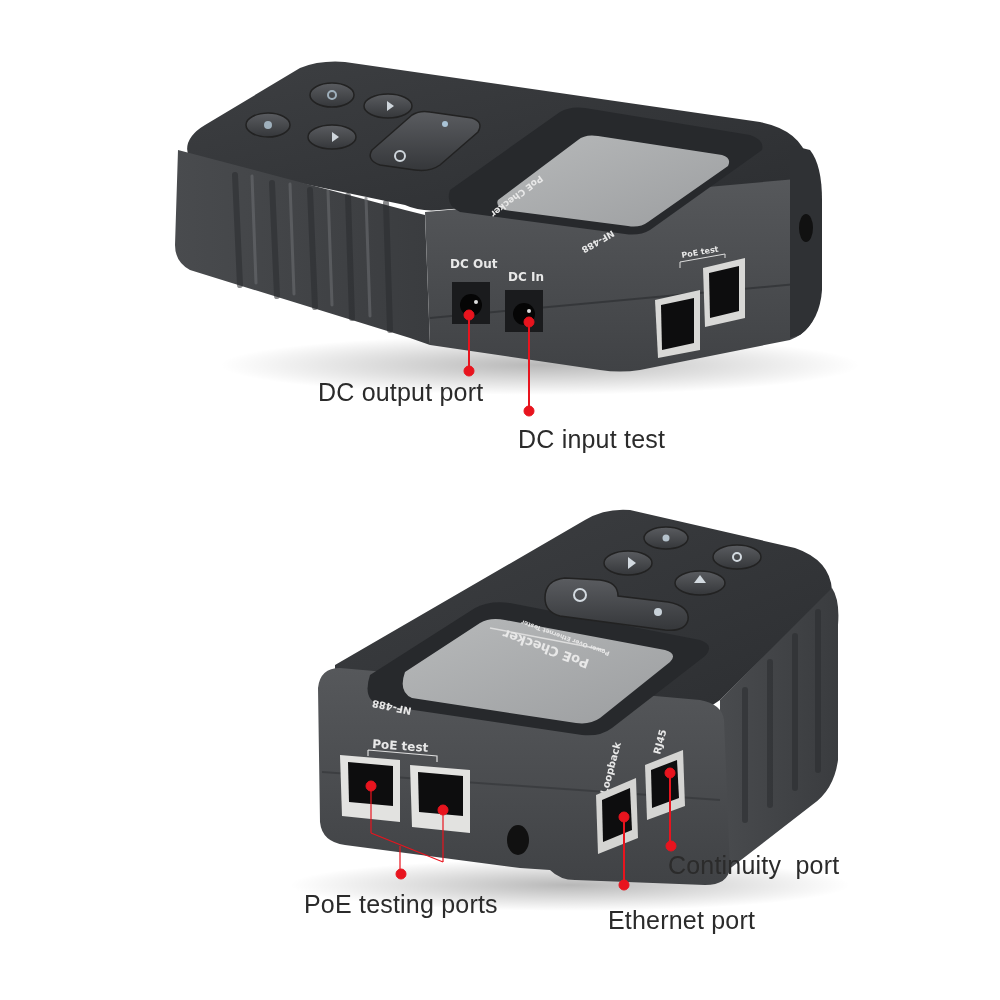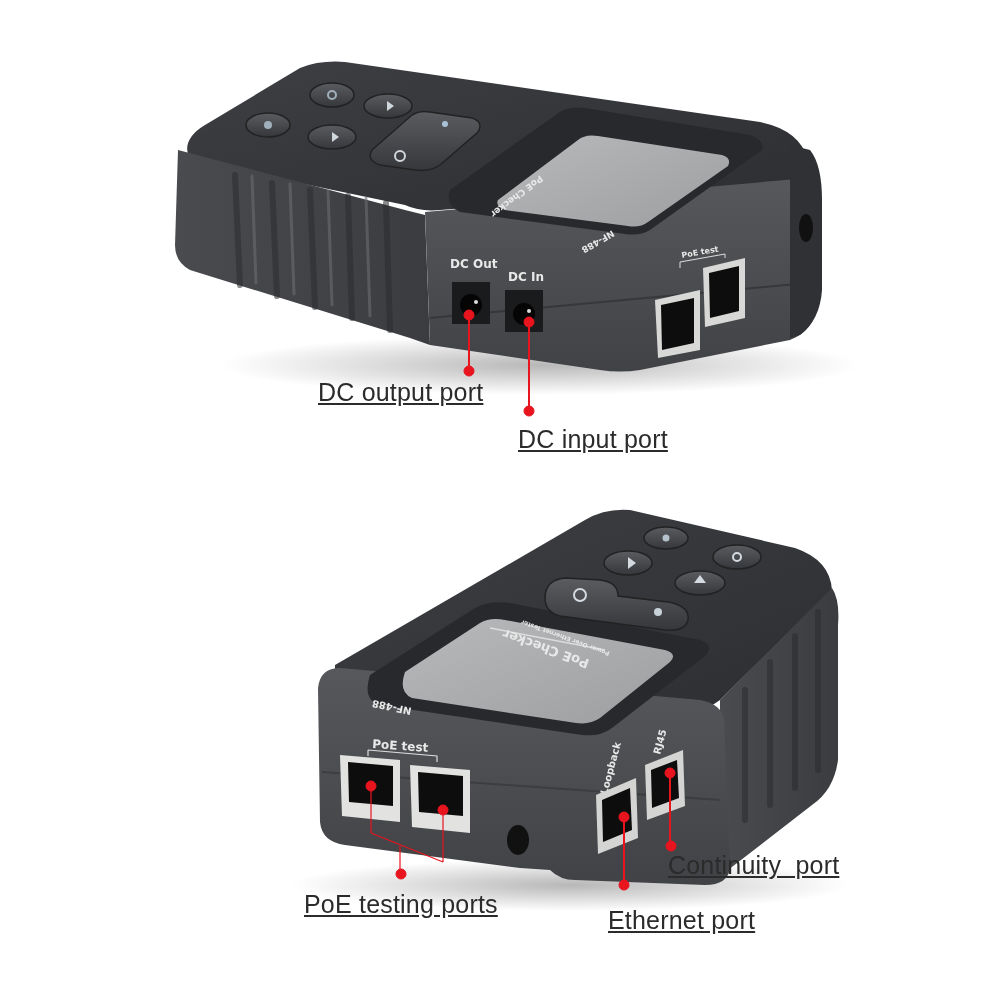--- a/index.html
+++ b/index.html
@@ -1,19 +1,19 @@
 <!DOCTYPE html>
 <html><head>
 <meta charset="utf-8">
 <style>
   html, body { margin:0; padding:0; background:#ffffff; }
   body { width:1000px; height:1000px; position:relative; overflow:hidden; font-family:"Liberation Sans", sans-serif; }
   .stage { position:absolute; left:0; top:0; width:1000px; height:1000px; }
   svg.art { position:absolute; left:0; top:0; }
-  .label { position:absolute; color:#2b2b2b; font-size:25px; font-family:"Liberation Sans", sans-serif; white-space:nowrap; letter-spacing:0.2px;text-decoration:underline; }
+  .label { position:absolute; color:#2b2b2b; font-size:25px; font-family:"Liberation Sans", sans-serif; white-space:nowrap; letter-spacing:0.2px; }
   .lbl-small { font-family:"DejaVu Sans", sans-serif; fill:#e8e8e8; font-weight:bold; }
 </style>
 </head>
 <body>
 
 <div class="stage">
 
   <svg class="art" width="1000" height="1000" viewBox="0 0 1000 1000">
     <defs>
       <linearGradient id="topFace" x1="0" y1="0" x2="1" y2="1">
@@ -193,18 +193,18 @@
       <circle cx="624" cy="817" r="5"></circle>
       <circle cx="624" cy="885" r="5"></circle>
 
       <line x1="670" y1="773" x2="670" y2="846" stroke-width="2"></line>
       <circle cx="670" cy="773" r="5"></circle>
       <circle cx="671" cy="846" r="5"></circle>
     </g>
   </svg>
 
   <div class="label" style="left:318px; top:378px;">DC output port</div>
-  <div class="label" style="left:518px; top:425px;">DC input port</div>
+  <div class="label" style="left:518px; top:425px;">DC input test</div>
   <div class="label" style="left:304px; top:890px;">PoE testing ports</div>
   <div class="label" style="left:668px; top:851px; white-space:pre;">Continuity  port</div>
   <div class="label" style="left:608px; top:906px;">Ethernet port</div>
 
 </div>
 
 </body></html>

